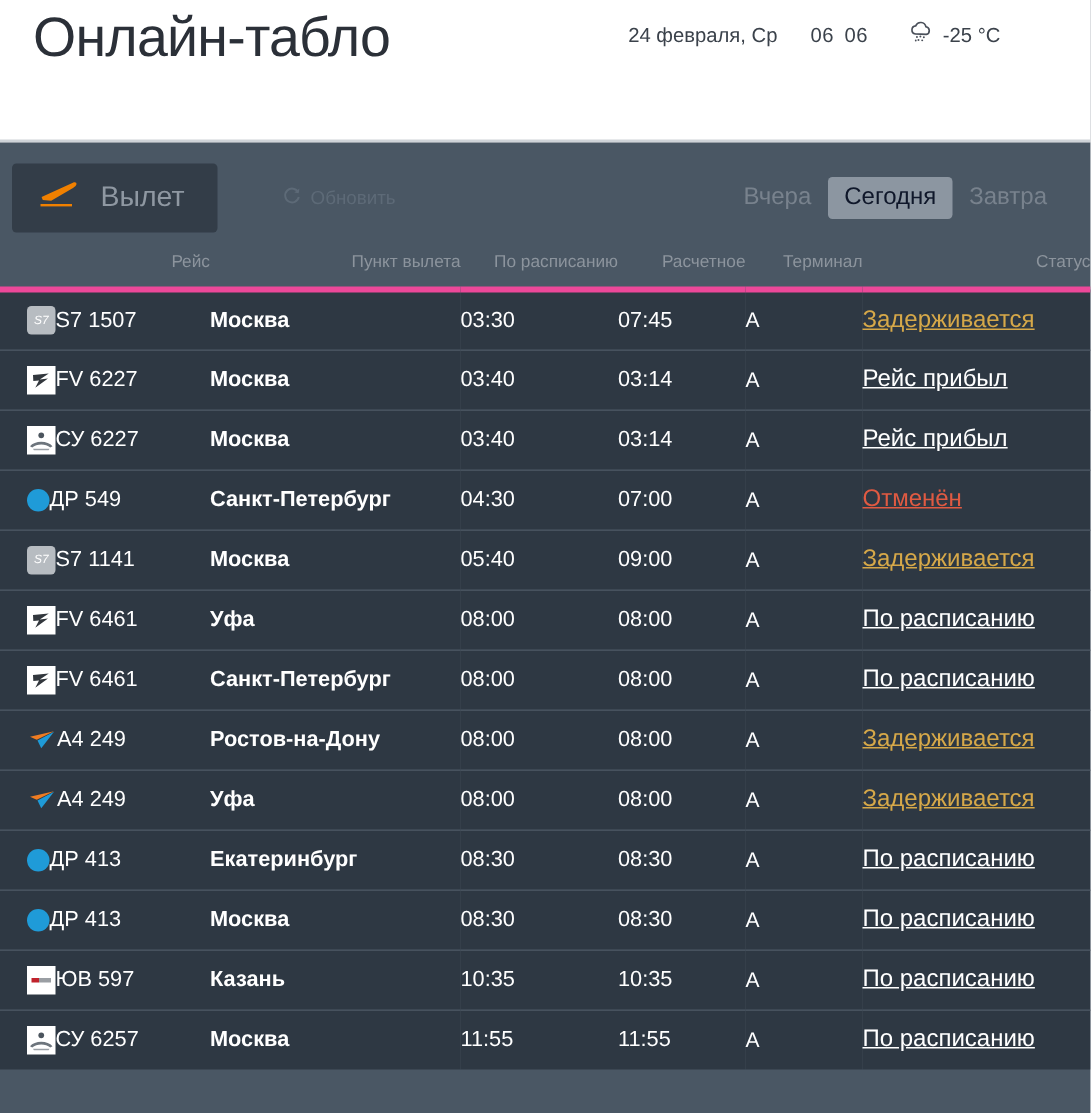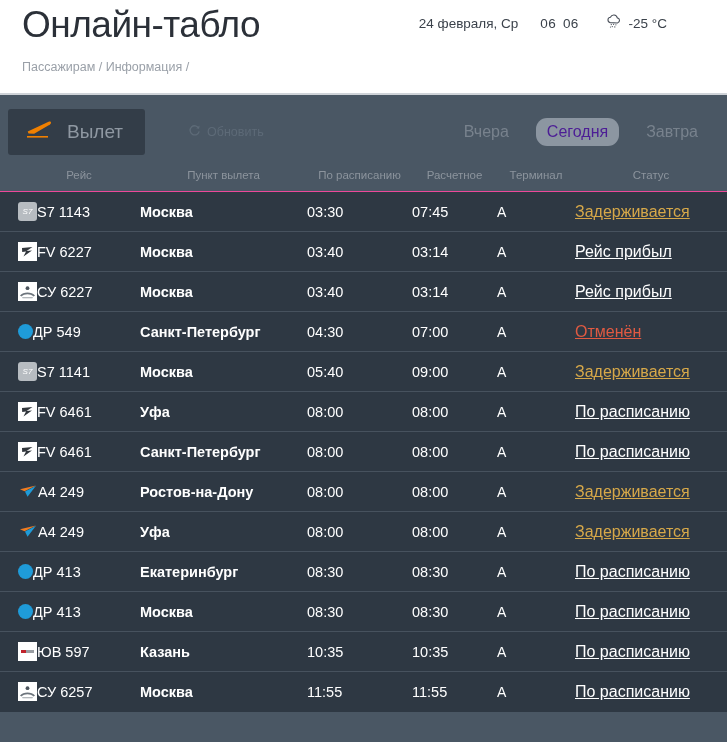--- a/index.html
+++ b/index.html
@@ -135,51 +135,49 @@
     cursor: pointer;
     user-select: none;
   }
   .refresh-icon { margin-right: 6px; display:block; }
 
   .day-switch {
     display: flex;
     align-items: flex-start;
     margin-left: auto;
     padding-right: 4px;
-    gap: 16px;
   }
   .day-btn {
     font-size: 16px;
     color: #78828d;
     padding: 5px 11px;
     border-radius: 3px;
     cursor: pointer;
     user-select: none;
     white-space: nowrap;
   }
   .day-btn.active {
     background: #8c96a1;
-    color: #4c1d95;
-    border-radius: 11px;
+    color: #0f172a;
   }
 
   
   .flight-table {
     width: 100%;
     border-collapse: collapse;
     table-layout: fixed;
   }
 
   .flight-table thead th {
     font-size: 11.5px;
     font-weight: 400;
     color: #8c949d;
-    text-align: center;
+    text-align: right;
     padding: 0 0 10px 0;
-    border-bottom: 1px solid #ec4899;
+    border-bottom: 4px solid #ec4899;
   }
 
   .flight-table tbody tr {
     background: #2e3843;
     border-bottom: 1px solid #47525e;
     height: 40px;
   }
   .flight-table tbody tr:last-child { border-bottom: none; }
 
   .flight-table td {
@@ -292,21 +290,20 @@
             <circle cx="7.3" cy="12.6" r="0.65" fill="#4a505a"></circle>
             <circle cx="9.8" cy="12.9" r="0.65" fill="#4a505a"></circle>
             <circle cx="5.5" cy="13.0" r="0.6" fill="#4a505a"></circle>
           </svg>
         </span>
         <span class="weather-temp">-25 °C</span>
       </span>
     </div>
   </div>
 
-  <div class="breadcrumb">Пассажирам / Информация /</div>
   <div class="header-rule"></div>
 </div>
 
 <div class="board">
 
   <div class="control-bar">
 
     <div class="tab tab-departure">
       <span class="tab-icon">
         <svg width="30" height="22" viewBox="0 0 30 22">
@@ -346,21 +343,21 @@
         <th class="col-status">Статус</th>
       </tr>
     </thead>
     <tbody id="flight-rows">
         <tr>
           <td class="col-flight">
             <span class="cell-flight">
               <span class="logo-s7">
                 <span>S7</span>
               </span>
-              <span class="flight-no">S7 1143</span>
+              <span class="flight-no">S7 1507</span>
             </span>
           </td>
           <td class="col-origin"><span class="origin">Москва</span></td>
           <td class="col-sched"><span class="time">03:30</span></td>
           <td class="col-est"><span class="time">07:45</span></td>
           <td class="col-terminal"><span class="terminal">A</span></td>
           <td class="col-status"><span class="status status-delayed">Задерживается</span></td>
         </tr>
         <tr>
           <td class="col-flight">

